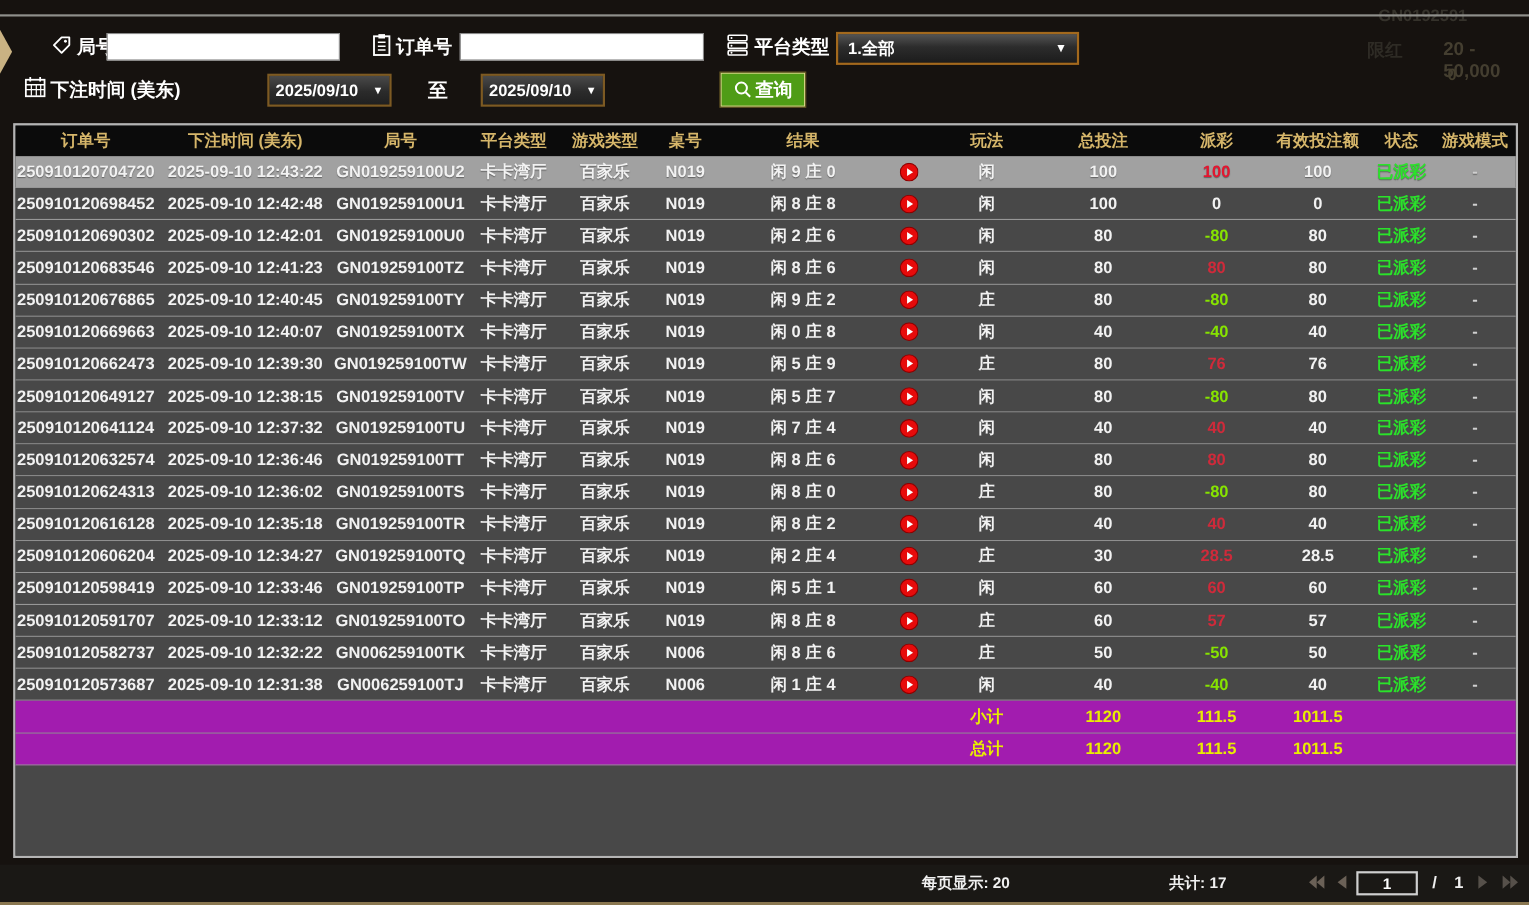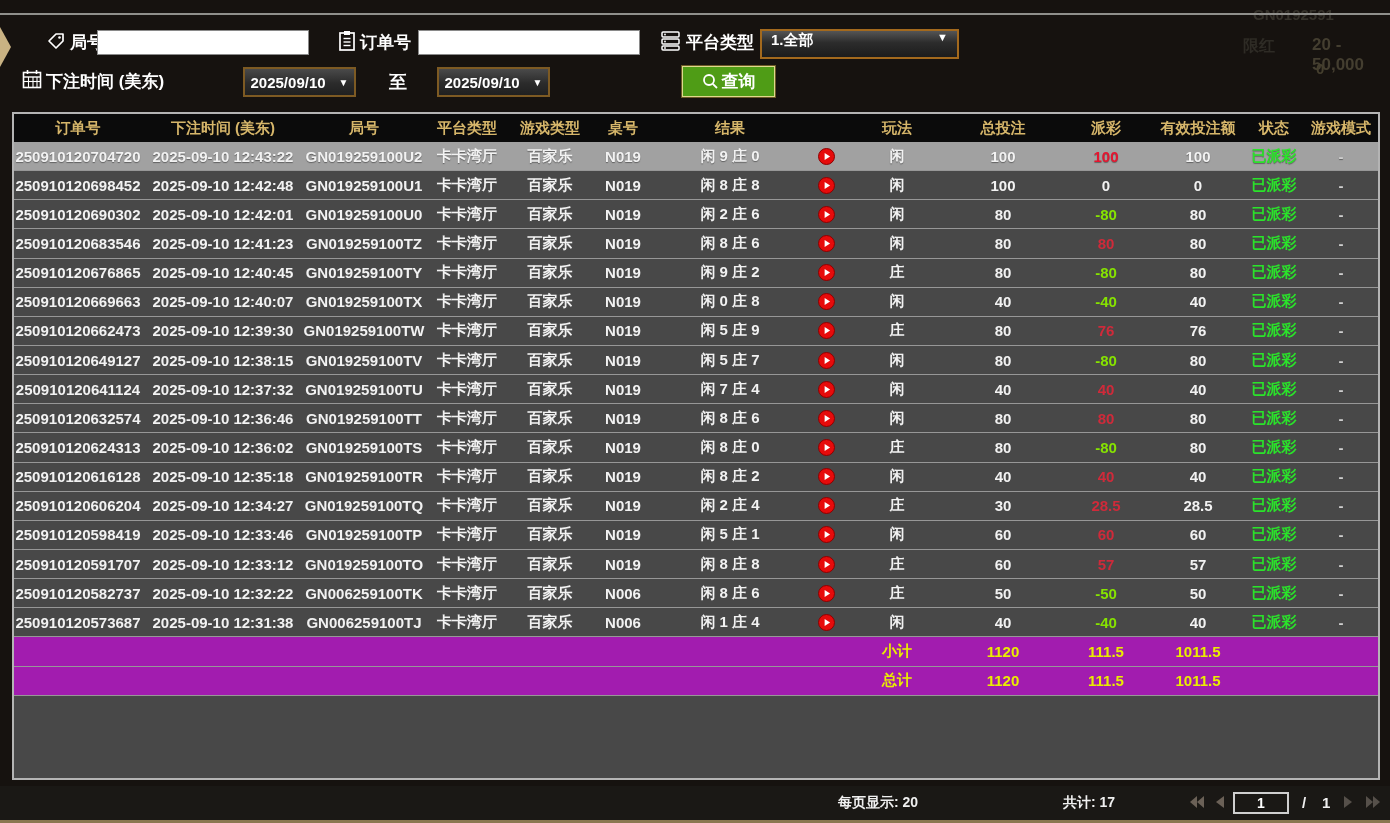--- a/index.html
+++ b/index.html
@@ -25,37 +25,37 @@
   .edge-arrow{position:absolute;left:0;top:26px;}
 
   
   .flabel{position:absolute;font-size:17px;color:#fff;white-space:nowrap;}
   .ficon{position:absolute;}
   .tinput{
     position:absolute;height:25px;background:#fff;border:1px solid #8a8a8a;
     box-sizing:border-box;font:700 14px "Liberation Sans",sans-serif;color:#222;padding:0 5px;outline:none;
   }
   .selectbox{
-    position:absolute;left:760px;top:29px;width:199px;height:30px;box-sizing:border-box;
+    position:absolute;left:760px;top:29px;width:221px;height:30px;box-sizing:border-box;
     border:2px solid #a3691d;background:linear-gradient(#555 0%,#2c2c2c 45%,#1c1c1c 100%);
-    display:flex;font-size:15px;color:#fff;padding:0 9px;cursor:pointer;
+    display:flex;align-items:center;font-size:15px;color:#fff;padding:0 9px;cursor:pointer;
   }
   .selectbox .arrow{margin-left:auto;font-size:11px;color:#fff;}
   .datebox{
     position:absolute;top:67px;width:113px;height:30px;box-sizing:border-box;
     border:2px solid #7d5a23;background:linear-gradient(#4a4a4a 0%,#2b2b2b 55%,#202020 100%);
     display:flex;align-items:center;justify-content:center;gap:13px;
     font-size:15px;color:#fff;cursor:pointer;
   }
   .datebox .arrow{font-size:10px;}
   .searchbtn{
-    position:absolute;left:655px;top:66px;width:93px;height:31px;box-sizing:border-box;
+    position:absolute;left:655px;top:66px;width:77px;height:31px;box-sizing:border-box;
     background:#4f9c16;border:1px solid #ded98e;outline:1px solid #6b5a25;
     display:flex;align-items:center;justify-content:center;gap:3px;
-    font-size:17px;color:#fff;cursor:pointer;margin-left:27px;
+    font-size:17px;color:#fff;cursor:pointer;
   }
 
   
   .tablewrap{
     position:absolute;left:12px;top:112px;width:1368px;height:668px;box-sizing:border-box;
     border:2px solid #b4b4b4;background:#484848;display:flex;flex-direction:column;overflow:hidden;
   }
   .thead{
     display:grid;grid-template-columns:var(--cols);height:28px;flex:none;
     background:#0b0b0b;color:#d6b66a;

